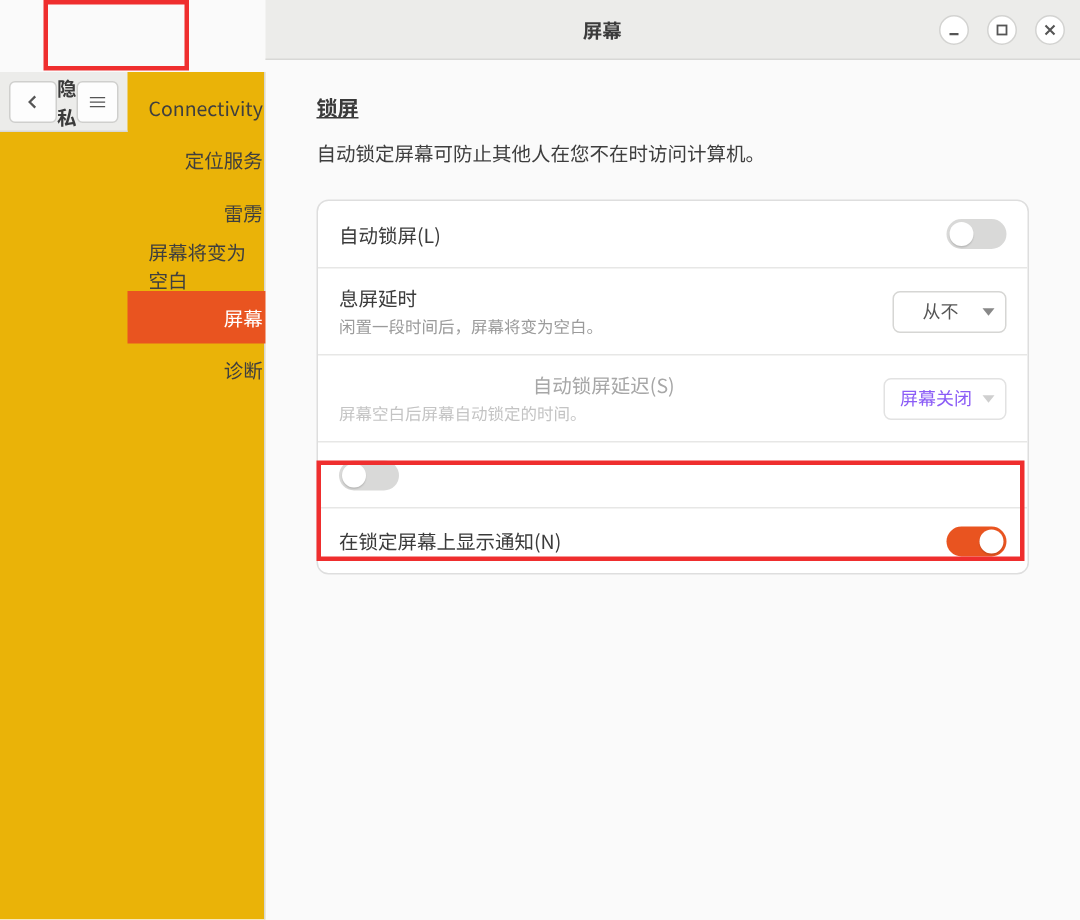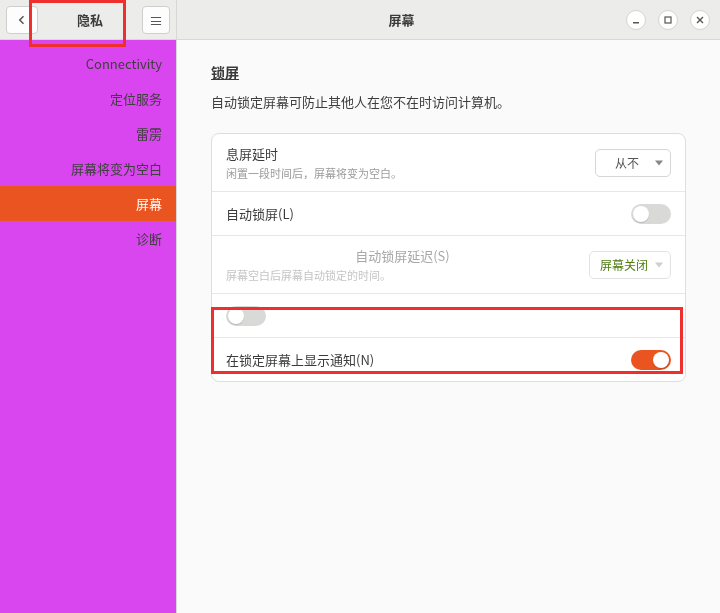--- a/index.html
+++ b/index.html
@@ -18,23 +18,24 @@
     display: flex;
     flex-direction: row;
     width: 100%;
     height: 100%;
     background: #fafafa;
   }
   
   .sidebar {
     width: 177px;
     border-right: 1px solid #d8d8d6;
-    background: #d946ef;
-    display: flex;
-    flex-direction: column;
+    background: #eab308;
+    display: flex;
+    flex-direction: row;
+    margin-top: 48px;
   }
   .sidebar-header {
     height: 40px;
     border-bottom: 1px solid #d8d8d6;
     display: flex;
     align-items: center;
     position: relative;
     background: #ececea;
   }
   .sidebar-back {
@@ -165,21 +166,21 @@
     border-radius: 5px;
     height: 28px;
     min-width: 76px;
     padding: 0 22px 0 10px;
     display:flex; align-items:center; justify-content:center;
     background: #fff;
     color: #555;
     font-size: 12px;
     position: relative;
   }
-  .combo.disabled { color:#4d7c0f; border-color:#e2e2e2;justify-content:center; }
+  .combo.disabled { color:#8b5cf6; border-color:#e2e2e2;justify-content:center; }
   .combo::after {
     content:"";
     position:absolute; right:7px; top:50%;
     width:0;height:0;border-left:4px solid transparent;border-right:4px solid transparent;border-top:5px solid #888;
     transform: translateY(-50%);
   }
   .combo.disabled::after { border-top-color:#cfcfcf; }
   .switch {
     width: 40px; height: 20px; border-radius: 20px;
     background: #d9d9d8;
@@ -267,34 +268,34 @@
     </div>
 
     <div class="content">
       <div class="section-title">锁屏</div>
       <div class="section-desc">自动锁定屏幕可防止其他人在您不在时访问计算机。</div>
 
       <div class="settings-group">
 
         <div class="settings-row">
           <div class="row-text">
+            <div class="row-label">自动锁屏(L)</div>
+          </div>
+          <div class="switch">
+            <div class="knob"></div>
+          </div>
+        </div>
+
+        <div class="settings-row">
+          <div class="row-text">
             <div class="row-label">息屏延时</div>
             <div class="row-sub">闲置一段时间后，屏幕将变为空白。</div>
           </div>
           <div class="combo">
             <span>从不</span>
-          </div>
-        </div>
-
-        <div class="settings-row">
-          <div class="row-text">
-            <div class="row-label">自动锁屏(L)</div>
-          </div>
-          <div class="switch">
-            <div class="knob"></div>
           </div>
         </div>
 
         <div class="settings-row disabled">
           <div class="row-text">
             <div class="row-label">自动锁屏延迟(S)</div>
             <div class="row-sub">屏幕空白后屏幕自动锁定的时间。</div>
           </div>
           <div class="combo disabled">
             <span>屏幕关闭</span>

